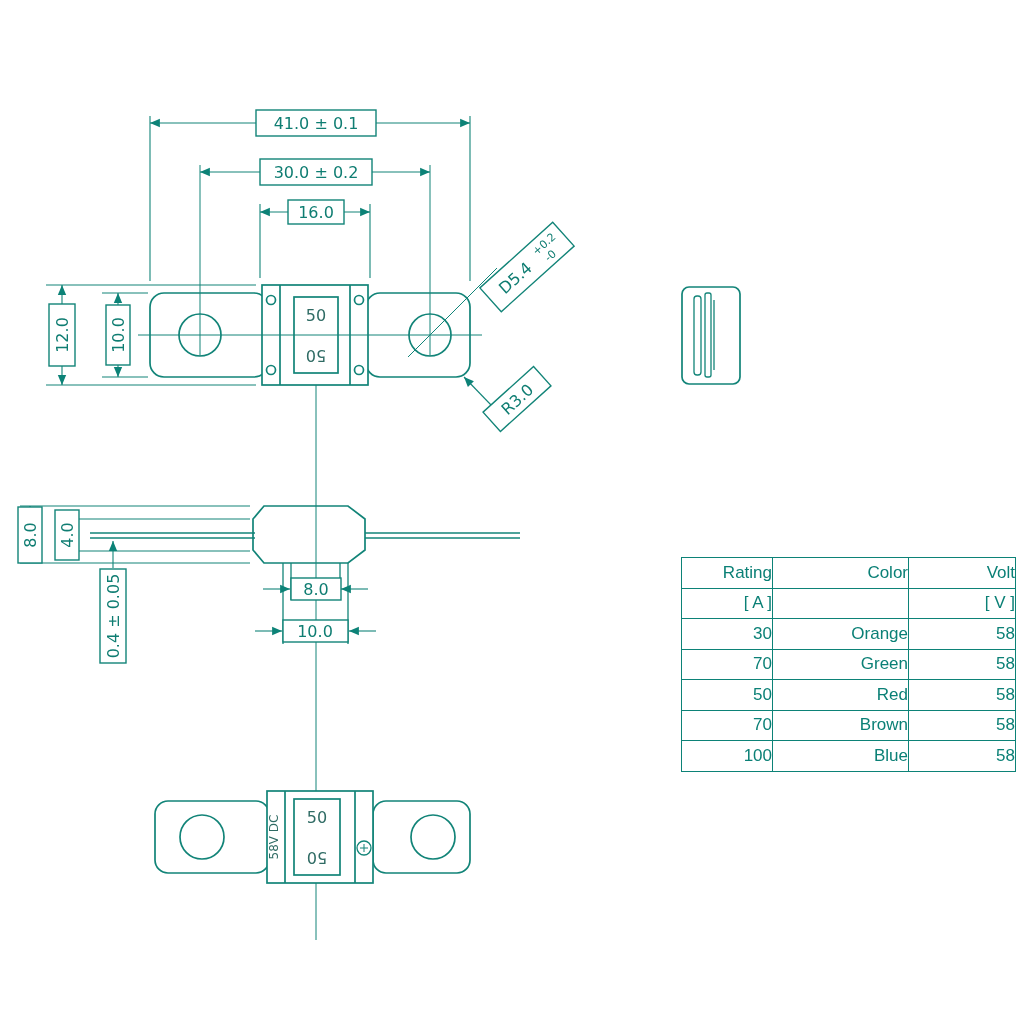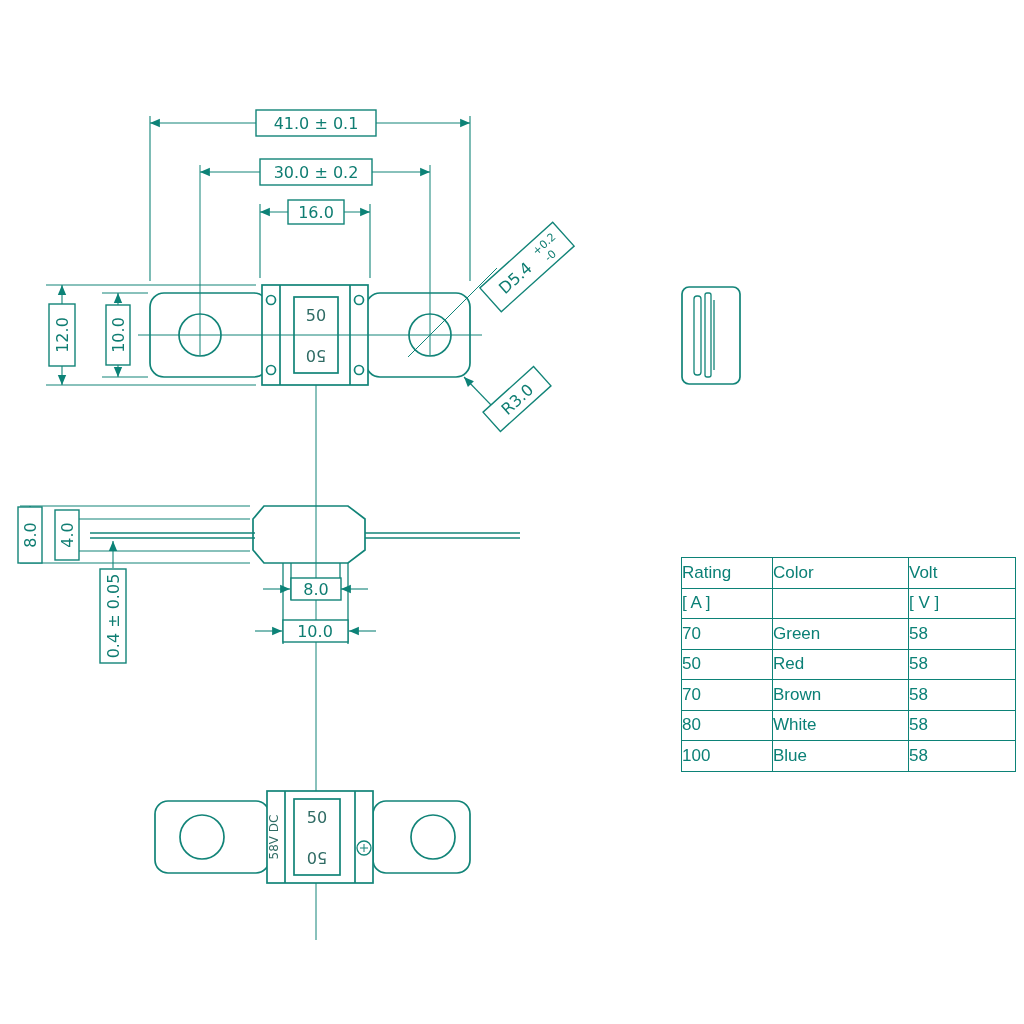--- a/index.html
+++ b/index.html
@@ -12,21 +12,21 @@
   svg text { font-family:"DejaVu Sans", sans-serif; }
 
   .spec-table {
     position:absolute; left:681px; top:557px;
     border-collapse:collapse; table-layout:fixed;
     color:#0b8076; font-size:17px;
     background:#ffffff;
   }
   .spec-table td {
     border:1.8px solid #0c8277;
-    text-align:left; vertical-align:middle;
+    text-align:right; vertical-align:middle;
     height:29.5px; padding:0; overflow:hidden; white-space:nowrap;
   }
   .c1 { width:91px; } .c2 { width:136px; } .c3 { width:107px; }
 </style>
 </head>
 <body>
 
 <div>
 
 <svg class="canvas" width="1024" height="1024" viewBox="0 0 1024 1024">
@@ -219,40 +219,40 @@
       <td>Rating</td>
       <td>Color</td>
       <td>Volt</td>
     </tr>
     <tr>
       <td>[ A ]</td>
       <td></td>
       <td>[ V ]</td>
     </tr>
     <tr>
+      <td>30</td>
+      <td>Orange</td>
+      <td>58</td>
+    </tr>
+    <tr>
       <td>70</td>
       <td>Green</td>
       <td>58</td>
     </tr>
     <tr>
       <td>50</td>
       <td>Red</td>
       <td>58</td>
     </tr>
     <tr>
       <td>70</td>
       <td>Brown</td>
       <td>58</td>
     </tr>
     <tr>
-      <td>80</td>
-      <td>White</td>
-      <td>58</td>
-    </tr>
-    <tr>
       <td>100</td>
       <td>Blue</td>
       <td>58</td>
     </tr>
   </tbody>
 </table>
 
 </div>
 
 </body></html>

